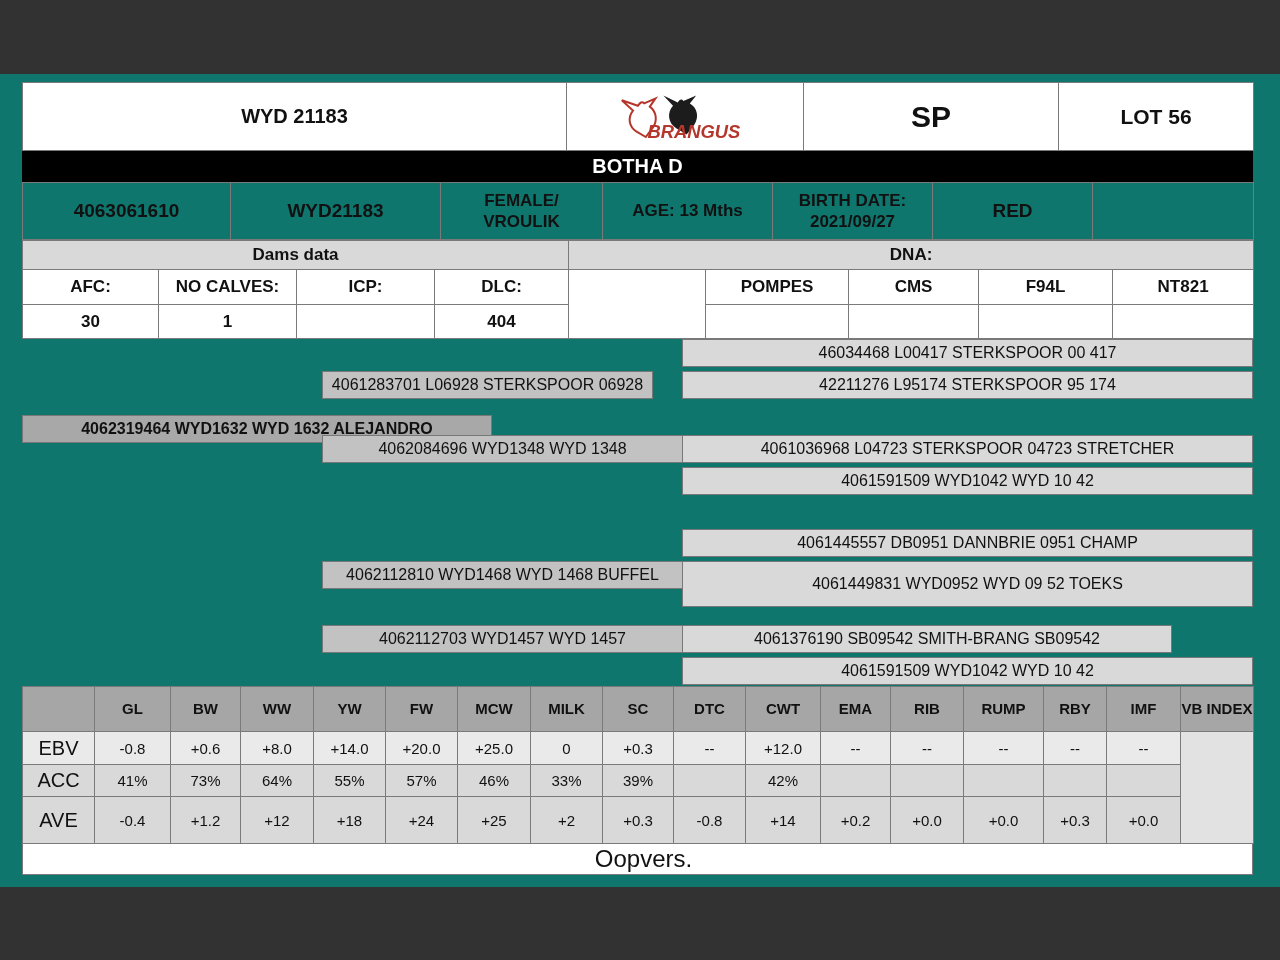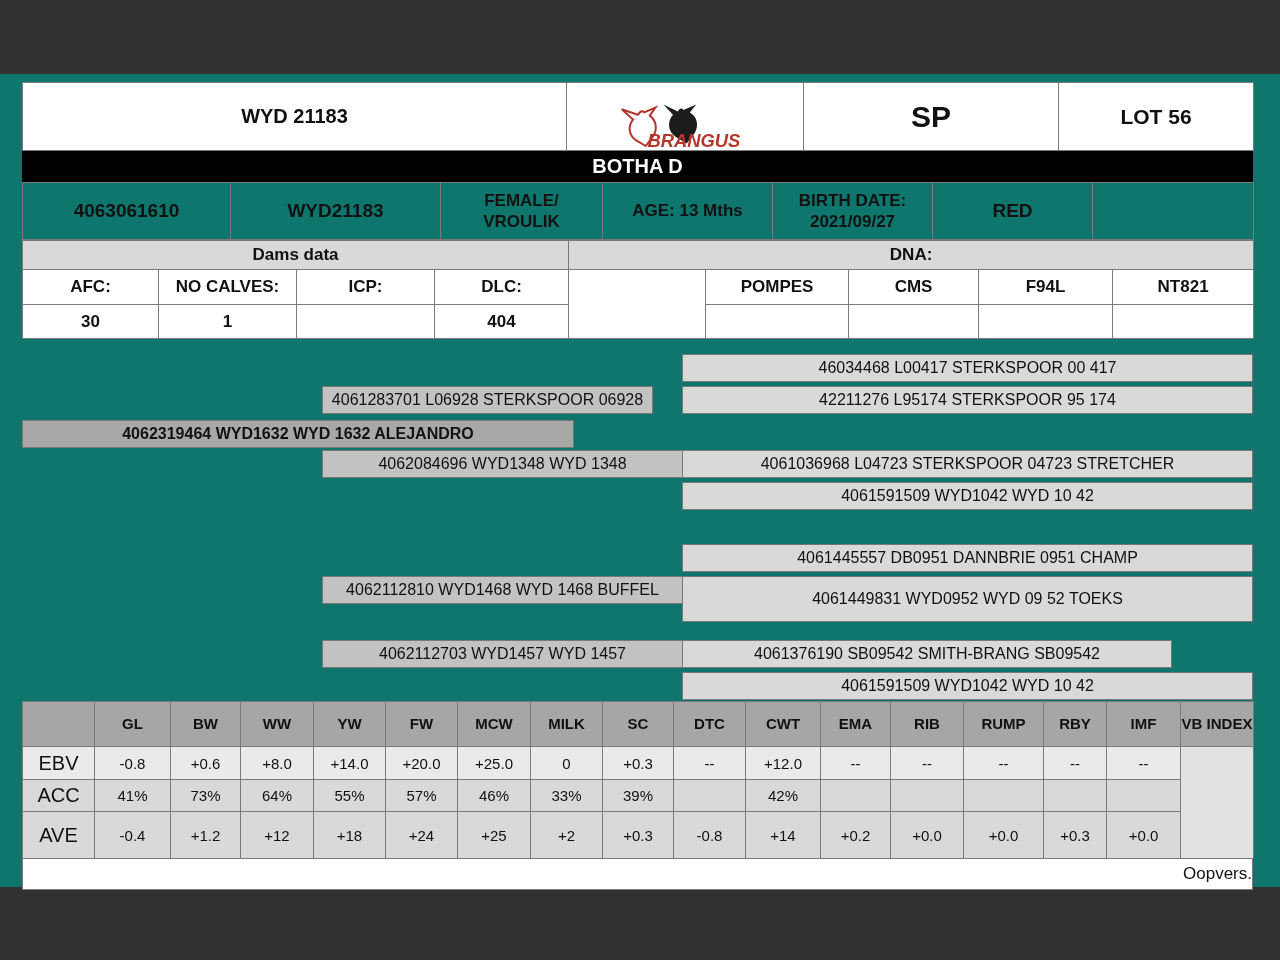--- a/index.html
+++ b/index.html
@@ -27,30 +27,30 @@
   .fs19 { font-size: 19px; }
   .fs17 { font-size: 17px; }
   .two-line { line-height: 1.25; white-space: normal; text-align: center; }
 
   
   .t-dams .sect { height: 29px; background: #d9d9d9; font-size: 17px; font-weight: bold; }
   .t-dams .hd  { height: 35px; font-size: 17px; font-weight: bold; background: #fff; }
   .t-dams .val { height: 34px; font-size: 17px; font-weight: bold; background: #fff; }
 
   
-  .pedigree { position: relative; width: 1231px; height: 347px; margin-top: 15px; }
+  .pedigree { position: relative; width: 1231px; height: 347px; margin-top: 0; }
   .pb { position: absolute; display: flex; align-items: center; justify-content: center;
         font-size: 16px; border: 1px solid #787878; white-space: nowrap; }
   .tier-light { background: #d9d9d9; }
   .tier-med   { background: #c2c2c2; }
   .tier-dark  { background: #a8a8a8; font-weight: bold; }
   .p0  { left: 660px; top: 0px;   width: 571px; height: 28px; }
   .p1  { left: 300px; top: 32px;  width: 331px; height: 28px; }
   .p2  { left: 660px; top: 32px;  width: 571px; height: 28px; }
-  .p3  { left: 0px;   top: 66px;  width: 552px; height: 28px; }
+  .p3  { left: 0px;   top: 76px;  width: 470px; height: 28px; }
   .p4  { left: 300px; top: 96px;  width: 361px; height: 28px; }
   .p5  { left: 660px; top: 96px;  width: 571px; height: 28px; }
   .p6  { left: 660px; top: 128px; width: 571px; height: 28px; }
   .p7  { left: 660px; top: 190px; width: 571px; height: 28px; }
   .p8  { left: 300px; top: 222px; width: 361px; height: 28px; }
   .p9  { left: 660px; top: 222px; width: 571px; height: 46px; }
   .p10 { left: 0px;   top: 254px; width: 470px; height: 28px; }
   .p11 { left: 300px; top: 286px; width: 361px; height: 28px; }
   .p12 { left: 660px; top: 286px; width: 490px; height: 28px; }
   .p13 { left: 660px; top: 318px; width: 571px; height: 28px; }
@@ -58,23 +58,23 @@
   
   .t-ebv th { height: 45px; background: #a6a6a6; font-size: 15px; font-weight: bold; white-space: normal; line-height: 1.2; }
   .t-ebv .rowlab { font-size: 20px; font-weight: normal; }
   .t-ebv td { font-size: 15px; }
   .r-ebv td { height: 33px; background: #eaeaea; }
   .r-acc td { height: 32px; background: #d9d9d9; }
   .r-ave td { height: 47px; background: #d9d9d9; }
   .vb-cell { background: #e2e2e2 !important; }
 
   .footnote { width: 1231px; height: 31px; border: 1px solid #7a7a7a; border-top: none;
-              font-size: 17px; line-height: 30px; text-align: right; padding-left: 12px; background: #fff; }
-
-  .logo-wrap { display: flex; align-items: flex-end; justify-content: center; height: 100%; }
+              font-size: 24px; line-height: 30px; text-align: center; padding-left: 12px; background: #fff; }
+
+  .logo-wrap { display: flex; align-items: center; justify-content: center; height: 100%; }
 </style>
 </head>
 <body>
 
 <div class="frame">
   <div class="bar-top"></div>
   <div class="bar-bottom"></div>
 
   <div class="doc">
 

